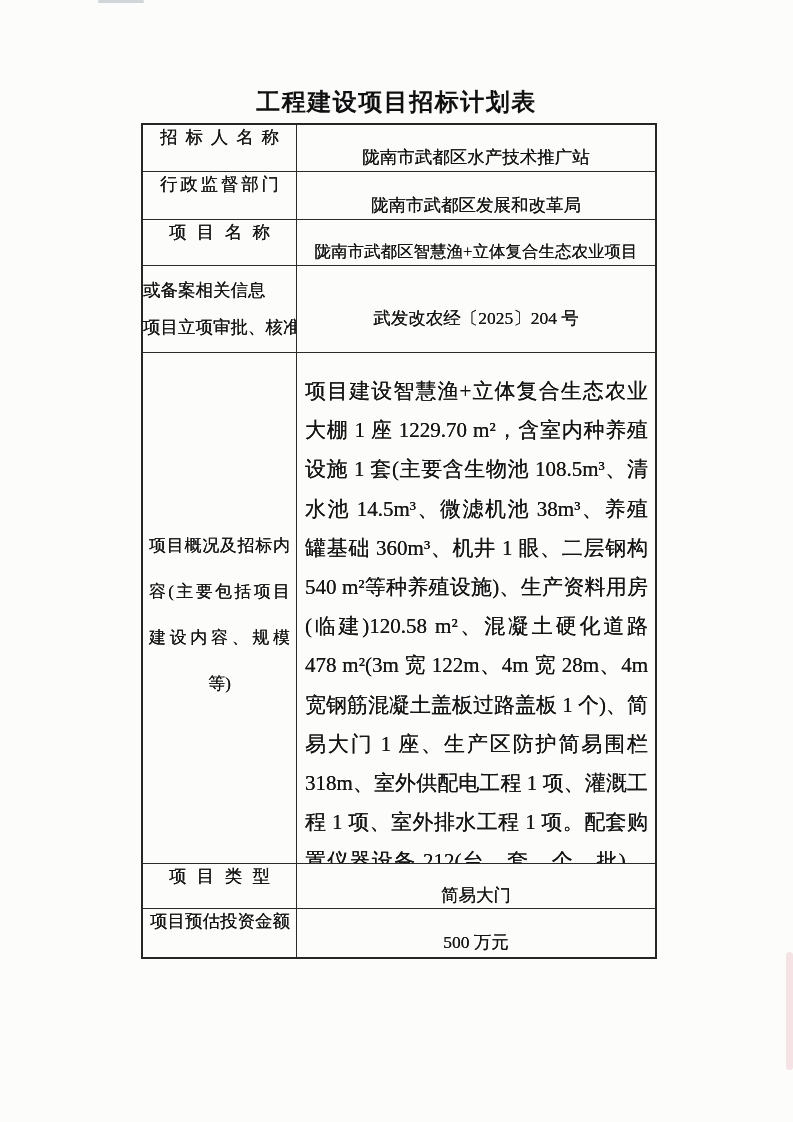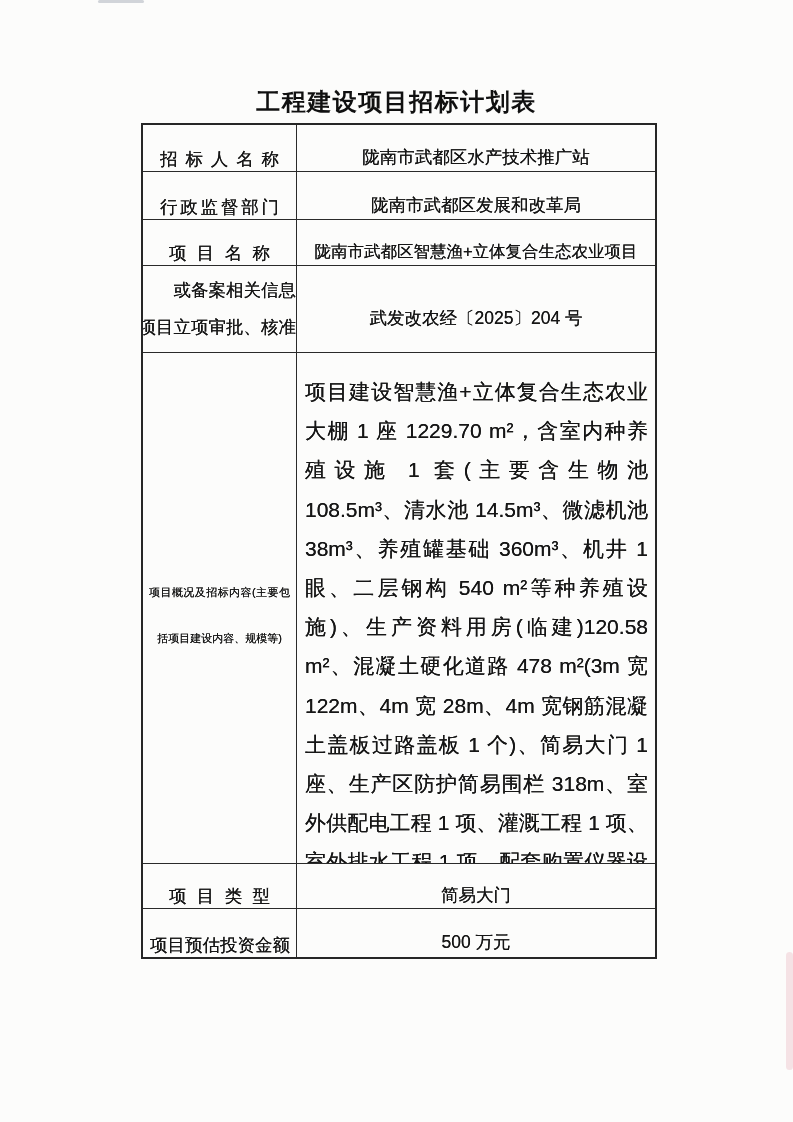--- a/index.html
+++ b/index.html
@@ -6,21 +6,21 @@
     margin: 0;
     padding: 0;
     background: #ffffff;
   }
   .page {
     position: relative;
     width: 793px;
     height: 1122px;
     background: #fcfcfb;
     overflow: hidden;
-    font-family: Liberation Sans, sans-serif;
+    font-family: Liberation Serif, serif;
     color: #161616;
   }
   
   .artifact-top {
     position: absolute;
     left: 98px; top: 0;
     width: 46px; height: 3px;
     background: rgba(110, 120, 140, 0.30);
     border-radius: 2px;
   }
@@ -59,21 +59,21 @@
   .r3 { height: 47px; }
   .r4 { height: 86px; }
   .r5 { height: 510px; }
   .r6 { height: 44px; }
   .r7 { height: 48px; }
   .lab {
     width: 154px;
     flex: 0 0 154px;
     border-right: 1.5px solid #2a2a2a;
     display: flex;
-    align-items: flex-end;
+    align-items: flex-start;
     justify-content: center;
     font-size: 17.5px;
     text-shadow: 0 0 0.4px currentColor;
     box-sizing: border-box;
     overflow: hidden;
   }
   .lab .just {
     display: block;
     width: 100%;
     text-align: justify;
@@ -105,21 +105,21 @@
   }
   
   .lab-big {
     align-items: center;
   }
   .lab-big .inner {
     display: block;
     width: 100%;
     padding: 0 6px;
     box-sizing: border-box;
-    font-size: 11px;
+    font-size: 17px;
     line-height: 46px;
     text-align: justify;
     text-align-last: center;
     margin-top: 14px;
   }
   .val-big {
     display: block;
     padding: 1px 7px 0 8px;
     font-size: 21px;
     line-height: 39.2px;

